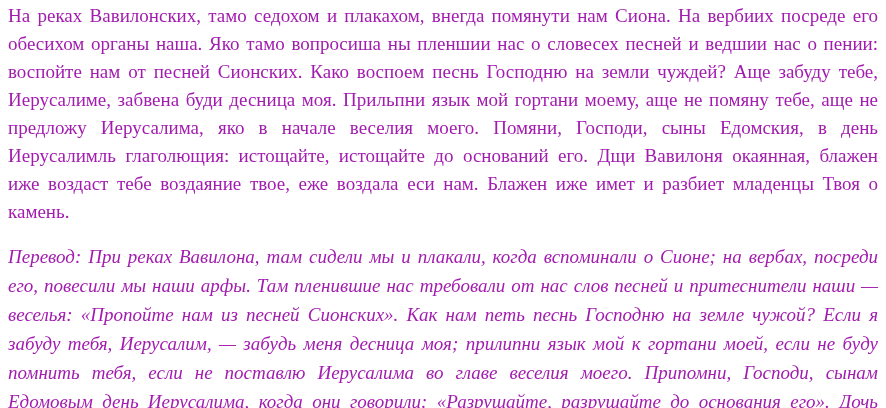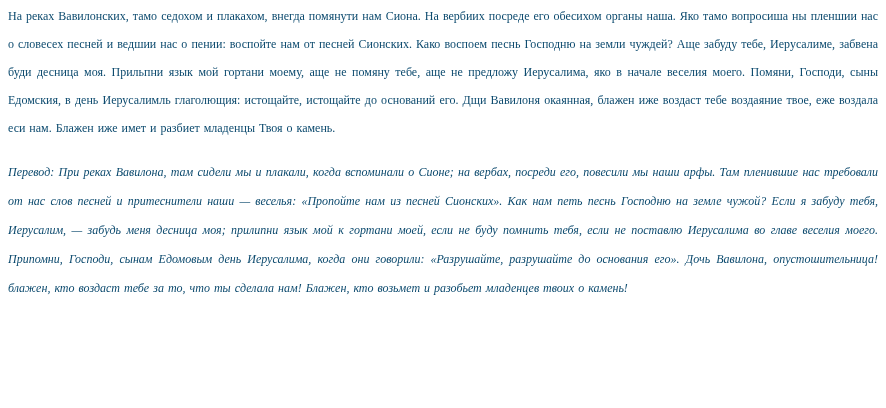--- a/index.html
+++ b/index.html
@@ -8,23 +8,23 @@
     background: #ffffff;
   }
   .page {
     width: 886px;
     height: 408px;
     box-sizing: border-box;
     background: #ffffff;
     padding: 2px 8px 0 8px;
     overflow: hidden;
     font-family: "Liberation Serif", "DejaVu Serif", serif;
-    font-size: 12px;
+    font-size: 19px;
     line-height: 28px;
-    color: #0c4a6e;
+    color: #a21caf;
   }
   .para {
     margin: 0;
     text-align: justify;
     text-justify: inter-word;
     word-spacing: 1px;
   }
   .para.translation {
     margin-top: 16px;
     font-style: italic;

